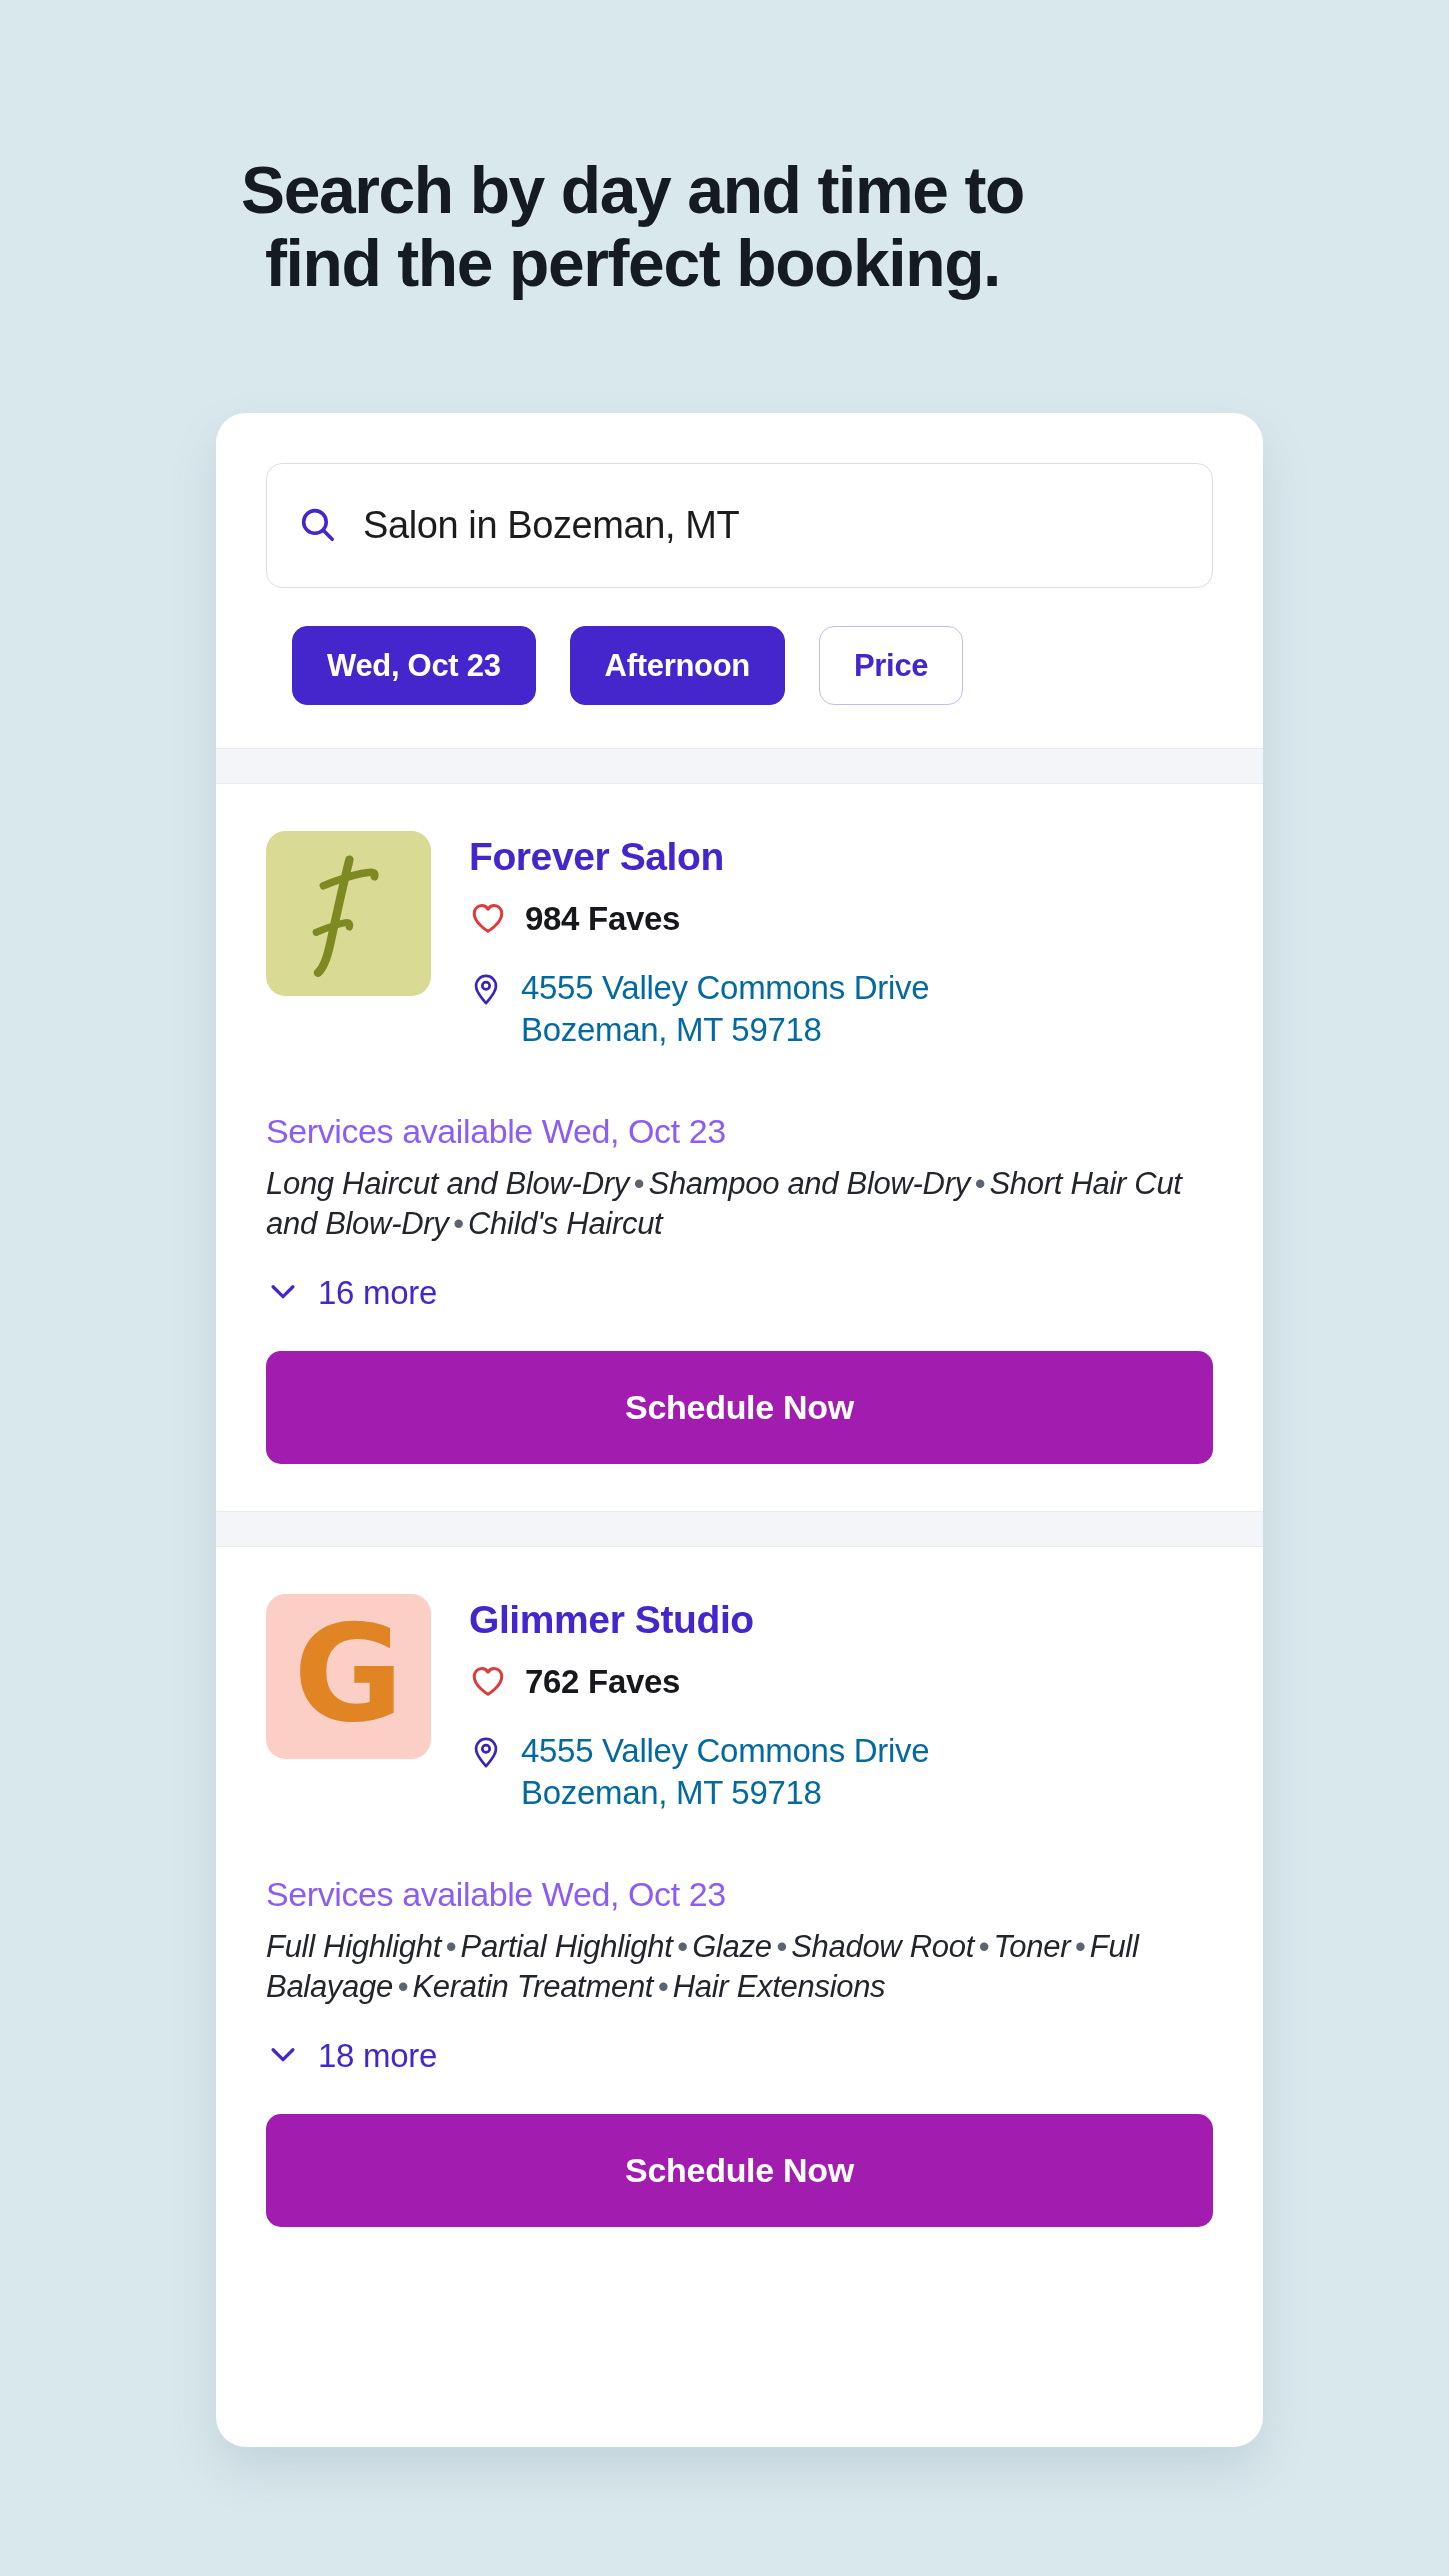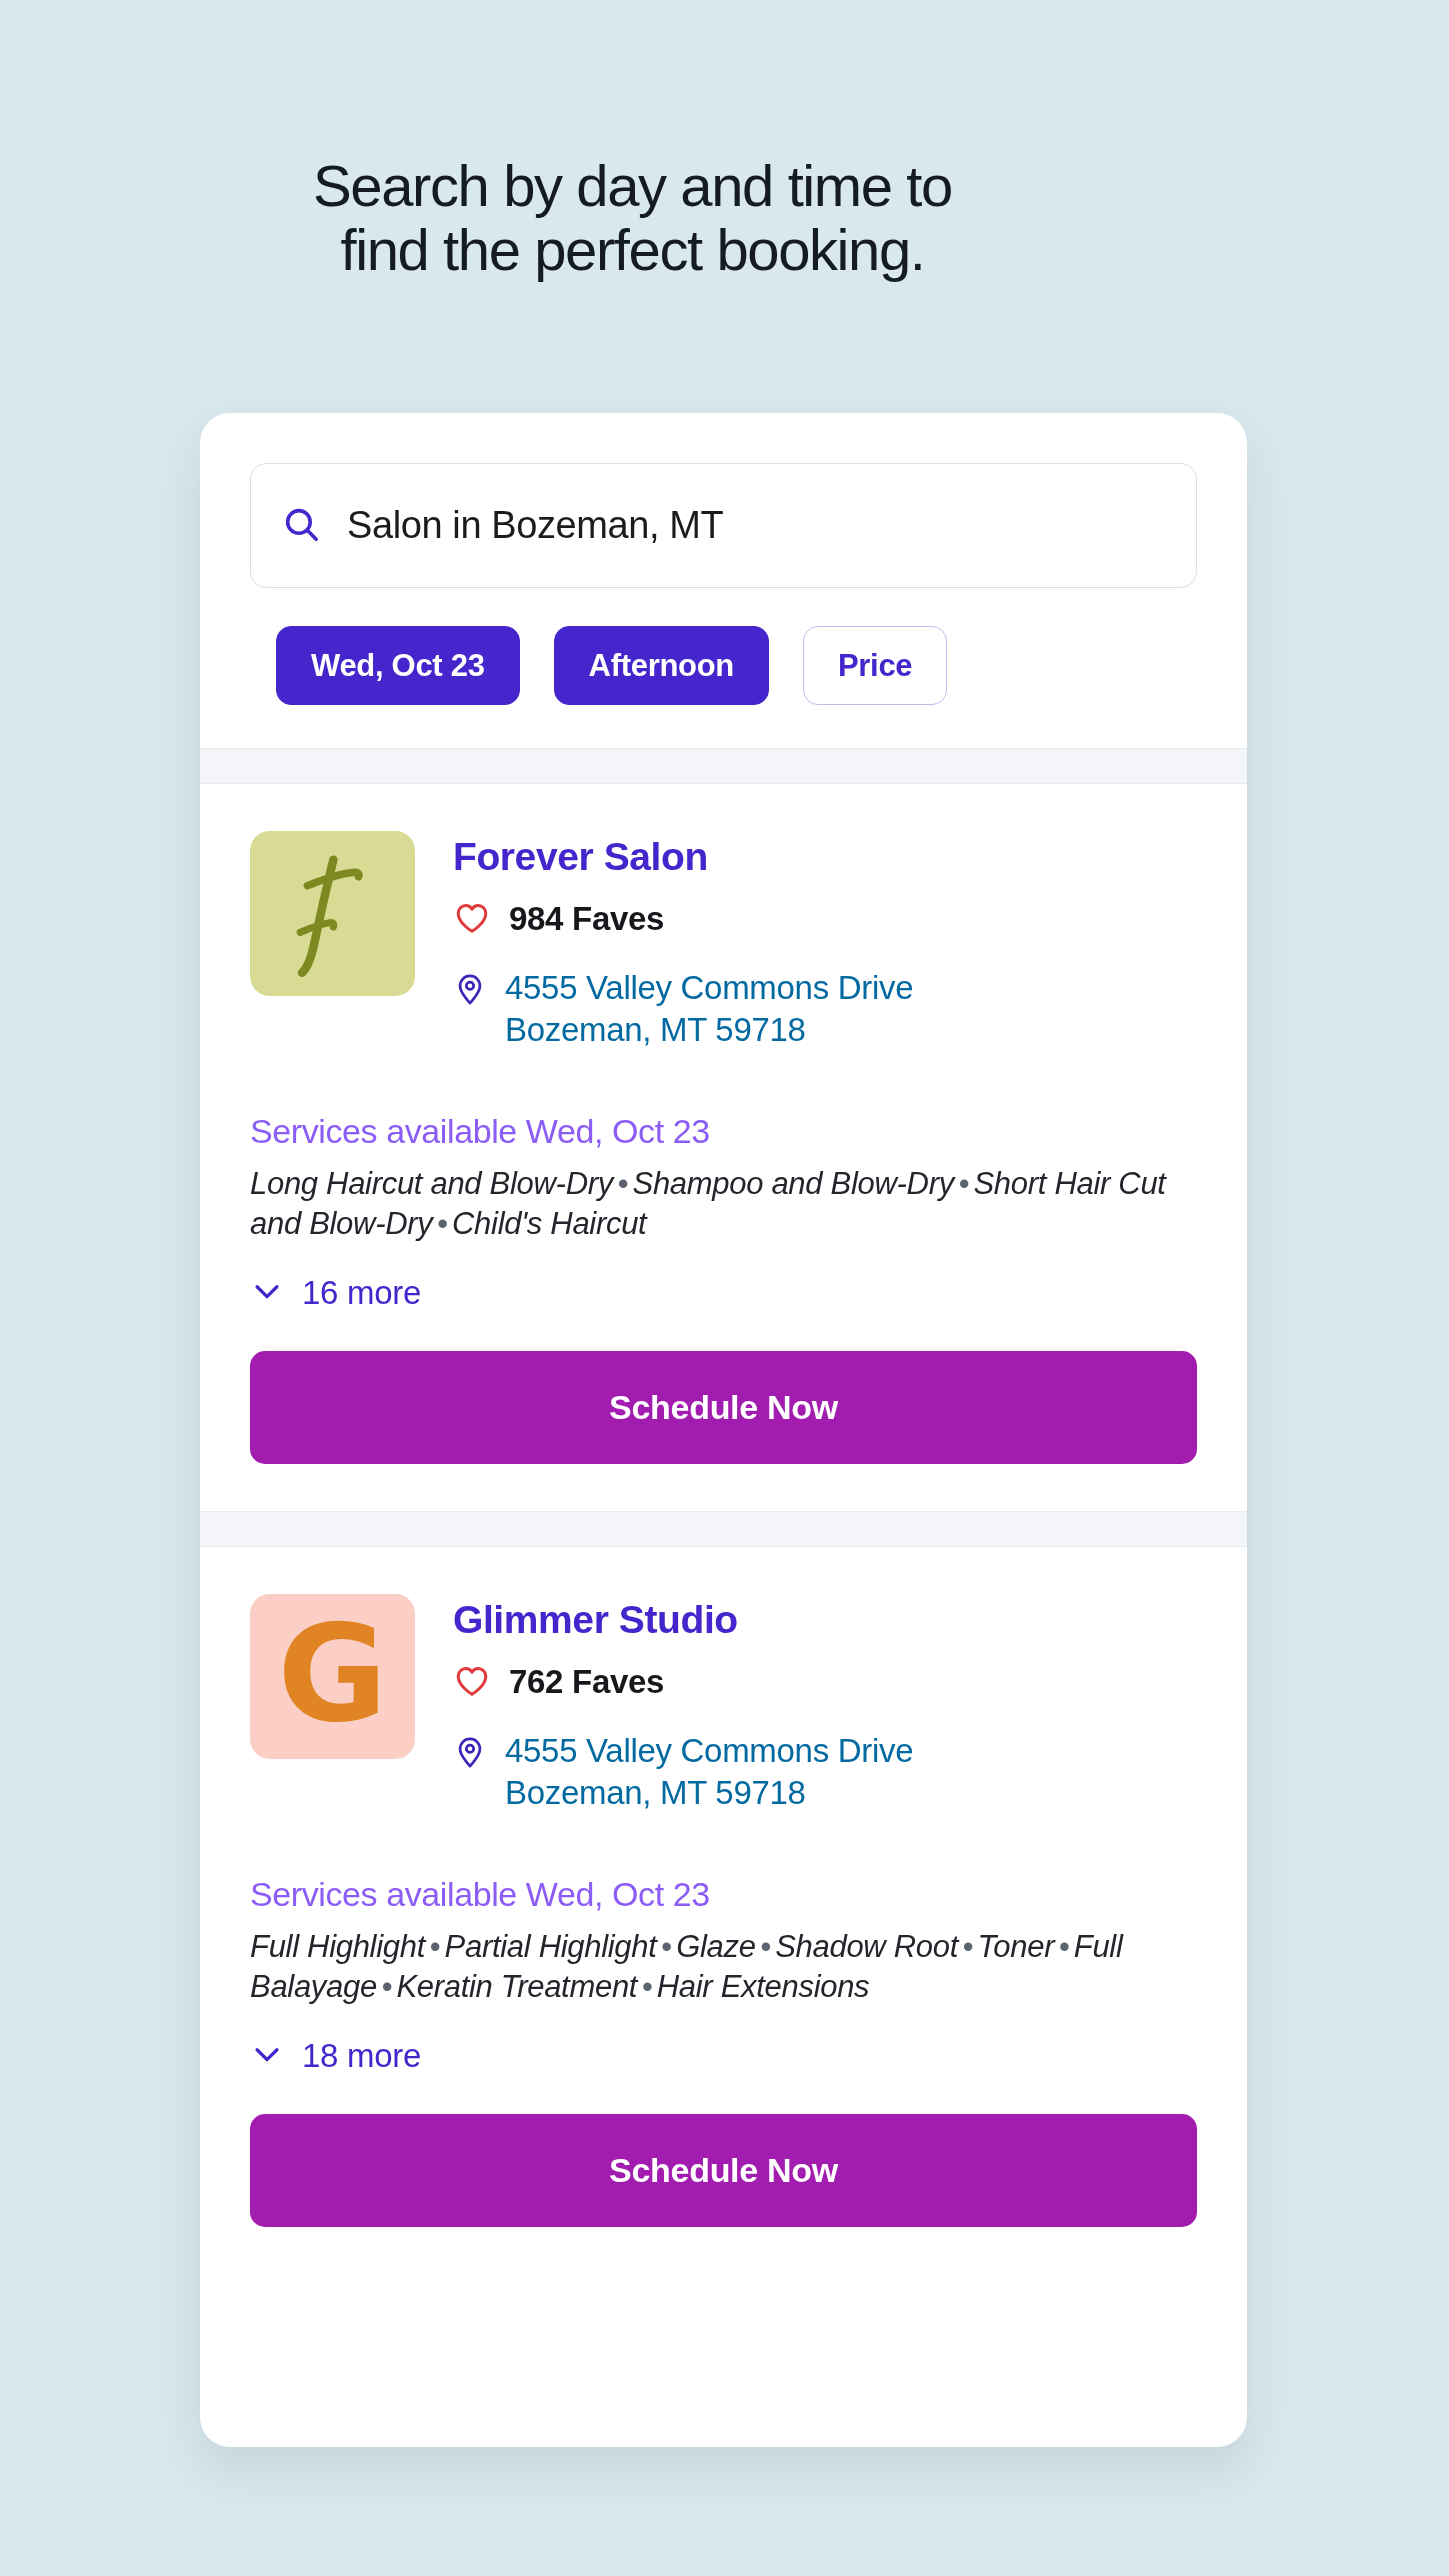--- a/index.html
+++ b/index.html
@@ -19,31 +19,31 @@
   }
 
   
   .headline {
     position: absolute;
     top: 154px;
     left: 0;
     width: 1265px;
     text-align: center;
     color: #141b23;
-    font-size: 58px;
+    font-size: 66px;
     line-height: 1.11;
-    font-weight: 400;
+    font-weight: 700;
     letter-spacing: -1.4px;
   }
   .headline .l2 { display: block; }
 
   
   .panel {
     position: absolute;
-    left: 200px;
+    left: 216px;
     top: 413px;
     width: 1047px;
     height: 2034px;
     background: #ffffff;
     border-radius: 30px;
     box-shadow: 0 23px 47px rgba(80,110,125,0.16);
     overflow: hidden;
   }
 
   

